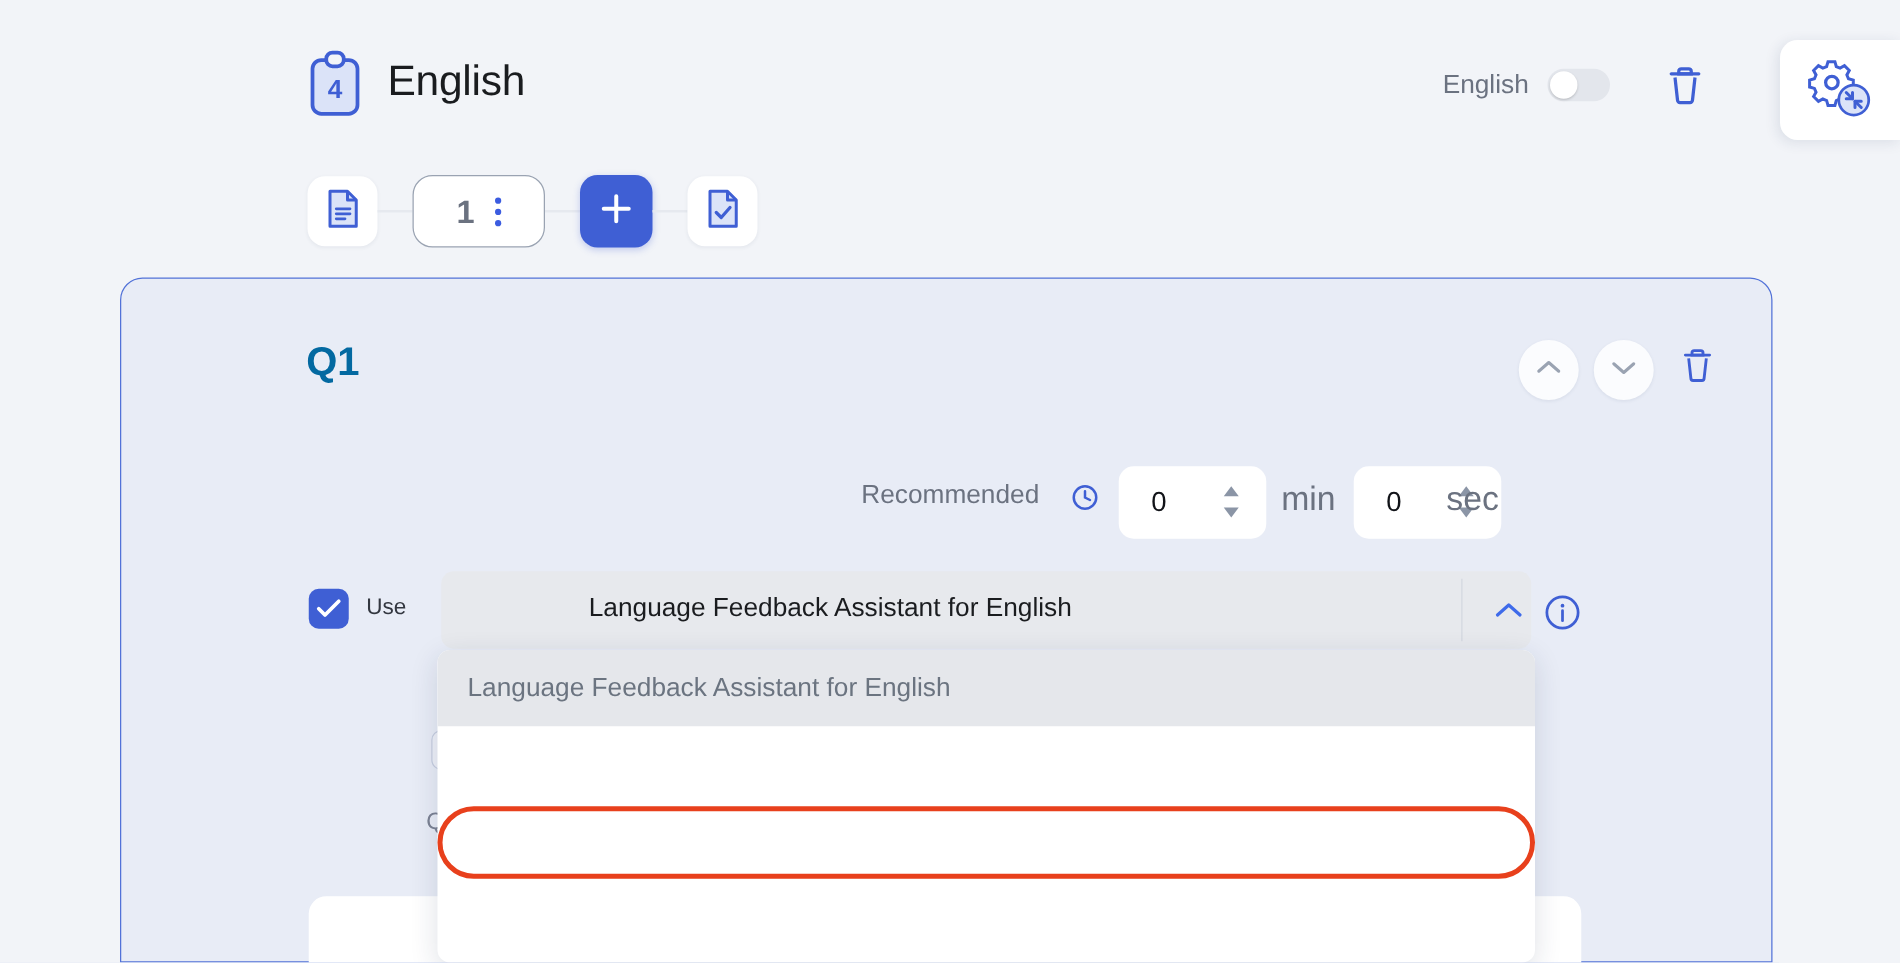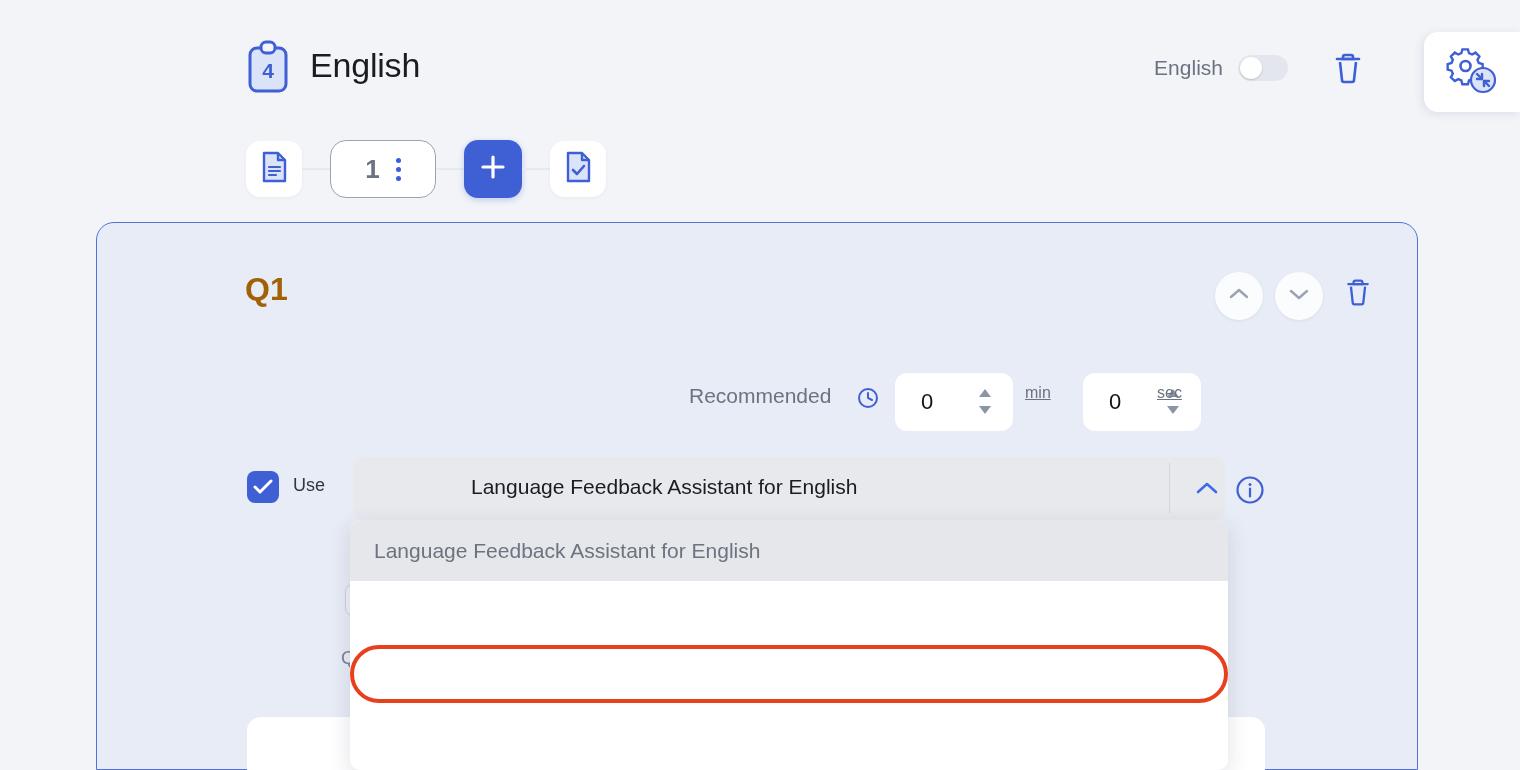--- a/index.html
+++ b/index.html
@@ -59,41 +59,41 @@
     display:flex;align-items:center;justify-content:center;
     box-shadow:0 2px 6px rgba(63,95,212,.28);
   }
 
   
   .qcard{
     position:absolute;left:96px;top:222px;width:1322px;height:548px;
     background:#e8ecf6;border:1.5px solid #5272d8;border-radius:18px 18px 0 0;
     box-sizing:border-box;
   }
-  .qlabel{position:absolute;left:148px;top:48px;font-size:32px;font-weight:bold;color:#a16207;}
+  .qlabel{position:absolute;left:148px;top:48px;font-size:32px;font-weight:bold;color:#0369a1;}
   .round-btn{
     position:absolute;width:48px;height:48px;border-radius:50%;background:#fbfcfe;
     display:flex;align-items:center;justify-content:center;
     box-shadow:0 1px 3px rgba(30,45,90,.08);
   }
   .btn-up{left:1118px;top:49px;}
   .btn-down{left:1178px;top:49px;}
   .trash-q{position:absolute;left:1246px;top:52px;width:30px;height:34px;}
 
   
   .rec-row{position:absolute;left:0;top:148px;width:1322px;height:62px;}
   .rec-label{position:absolute;left:592px;top:13px;font-size:21px;color:#6b7280;text-align:center;}
   .clock{position:absolute;left:760px;top:16px;width:22px;height:22px;}
   .stepper{
     position:absolute;width:118px;height:58px;background:#ffffff;border-radius:12px;
     display:flex;align-items:center;
   }
   .stepper .val{position:absolute;left:26px;font-size:22px;color:#111318;}
   .spin{position:absolute;right:20px;top:15px;display:flex;flex-direction:column;gap:5px;}
-  .unit{position:absolute;font-size:16px;color:#6b7280;text-decoration:underline;}
+  .unit{position:absolute;font-size:27px;color:#6b7280;}
 
   
   .assist-row{position:absolute;left:0;top:248px;width:1322px;}
   .chk{
     position:absolute;width:32px;height:32px;border-radius:8px;box-sizing:border-box;
   }
   .chk.on{background:#3f5fd4;display:flex;align-items:center;justify-content:center;}
   .chk.off{background:#eef1f8;border:1.5px solid #c7cee0;}
   .use-text{position:absolute;font-size:18px;color:#333740;}
   .select{

